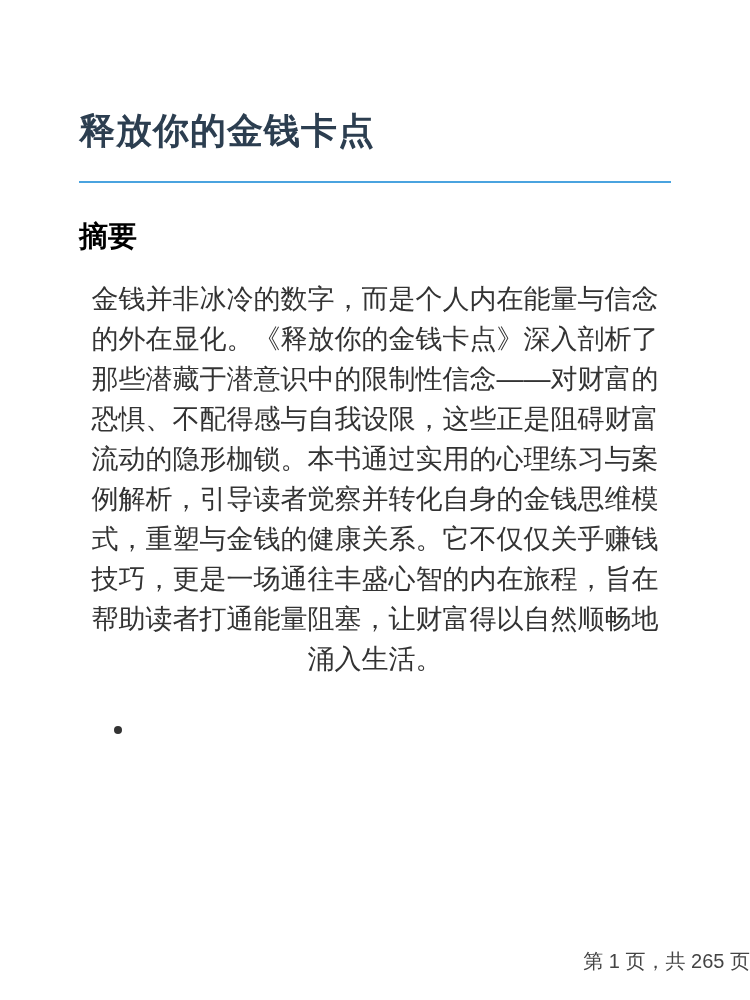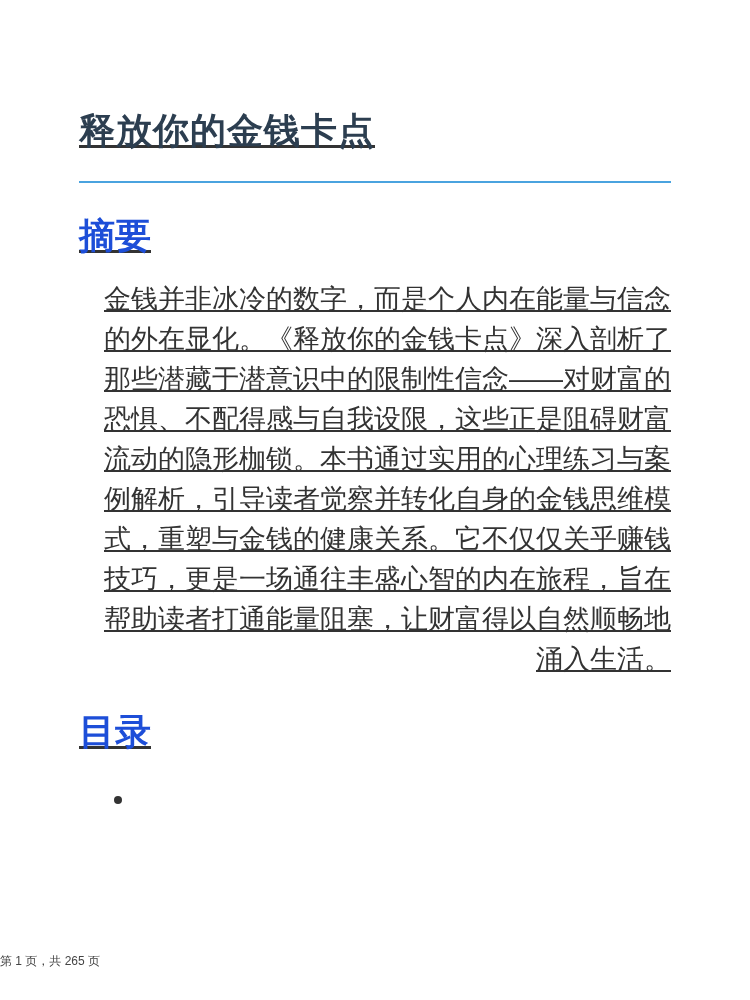--- a/index.html
+++ b/index.html
@@ -9,49 +9,48 @@
     background: #ffffff;
     font-family: "Liberation Sans", "DejaVu Sans", sans-serif;
     color: #333333;
     overflow: hidden;
   }
   .page {
     width: 750px;
     height: 1000px;
     padding: 0 79px;
     position: relative;
-    text-decoration: underline;
   }
   .doc-title {
     padding-top: 110px;
     font-size: 36px;
     line-height: 42px;
     font-weight: bold;
     color: #2c3e50;
     letter-spacing: 1px;
   }
   .title-divider {
     margin-top: 29px;
     height: 2px;
     background: #4aa3df;
     border: none;
   }
   .section-heading {
-    font-size: 36px;
+    font-size: 29px;
     line-height: 34px;
     font-weight: bold;
-    color: #1d4ed8;
+    color: #000000;
   }
   .abstract-heading { margin-top: 36px; }
   .abstract-text {
     margin-top: 26px;
     font-size: 27px;
     line-height: 40px;
     color: #333333;
-    text-align: right;
+    text-align: center;
   }
   .toc-heading { margin-top: 36px; }
   .toc-list {
     margin-top: 30px;
     padding-left: 58px;
     list-style: disc;
     font-size: 27px;
     line-height: 40px;
     color: #333333;
   }
@@ -62,40 +61,39 @@
     font-size: 26px;
     line-height: 40px;
     color: #333333;
   }
   .toc-sublist li { margin-bottom: 6px; }
   .page-footer {
     position: absolute;
     left: 0;
     right: 0;
     top: 951px;
-    text-align: left;
-    font-size: 12px;
+    text-align: right;
+    font-size: 20px;
     line-height: 20px;
     color: #444444;
   }
 </style>
 </head>
 <body>
 
 <div class="page">
 
   <h1 class="doc-title">释放你的金钱卡点</h1>
 
   <div class="title-divider"></div>
 
   <h2 class="section-heading abstract-heading">摘要</h2>
 
   <p class="abstract-text">金钱并非冰冷的数字，而是个人内在能量与信念的外在显化。《释放你的金钱卡点》深入剖析了那些潜藏于潜意识中的限制性信念——对财富的恐惧、不配得感与自我设限，这些正是阻碍财富流动的隐形枷锁。本书通过实用的心理练习与案例解析，引导读者觉察并转化自身的金钱思维模式，重塑与金钱的健康关系。它不仅仅关乎赚钱技巧，更是一场通往丰盛心智的内在旅程，旨在帮助读者打通能量阻塞，让财富得以自然顺畅地涌入生活。</p>
 
-  <h2 class="section-heading toc-heading">目录</h2>
 
   <ul class="toc-list">
     <li>
     </li>
   </ul>
 
   <div class="page-footer">
     <span>第 1 页，共 265 页</span>
   </div>
 

